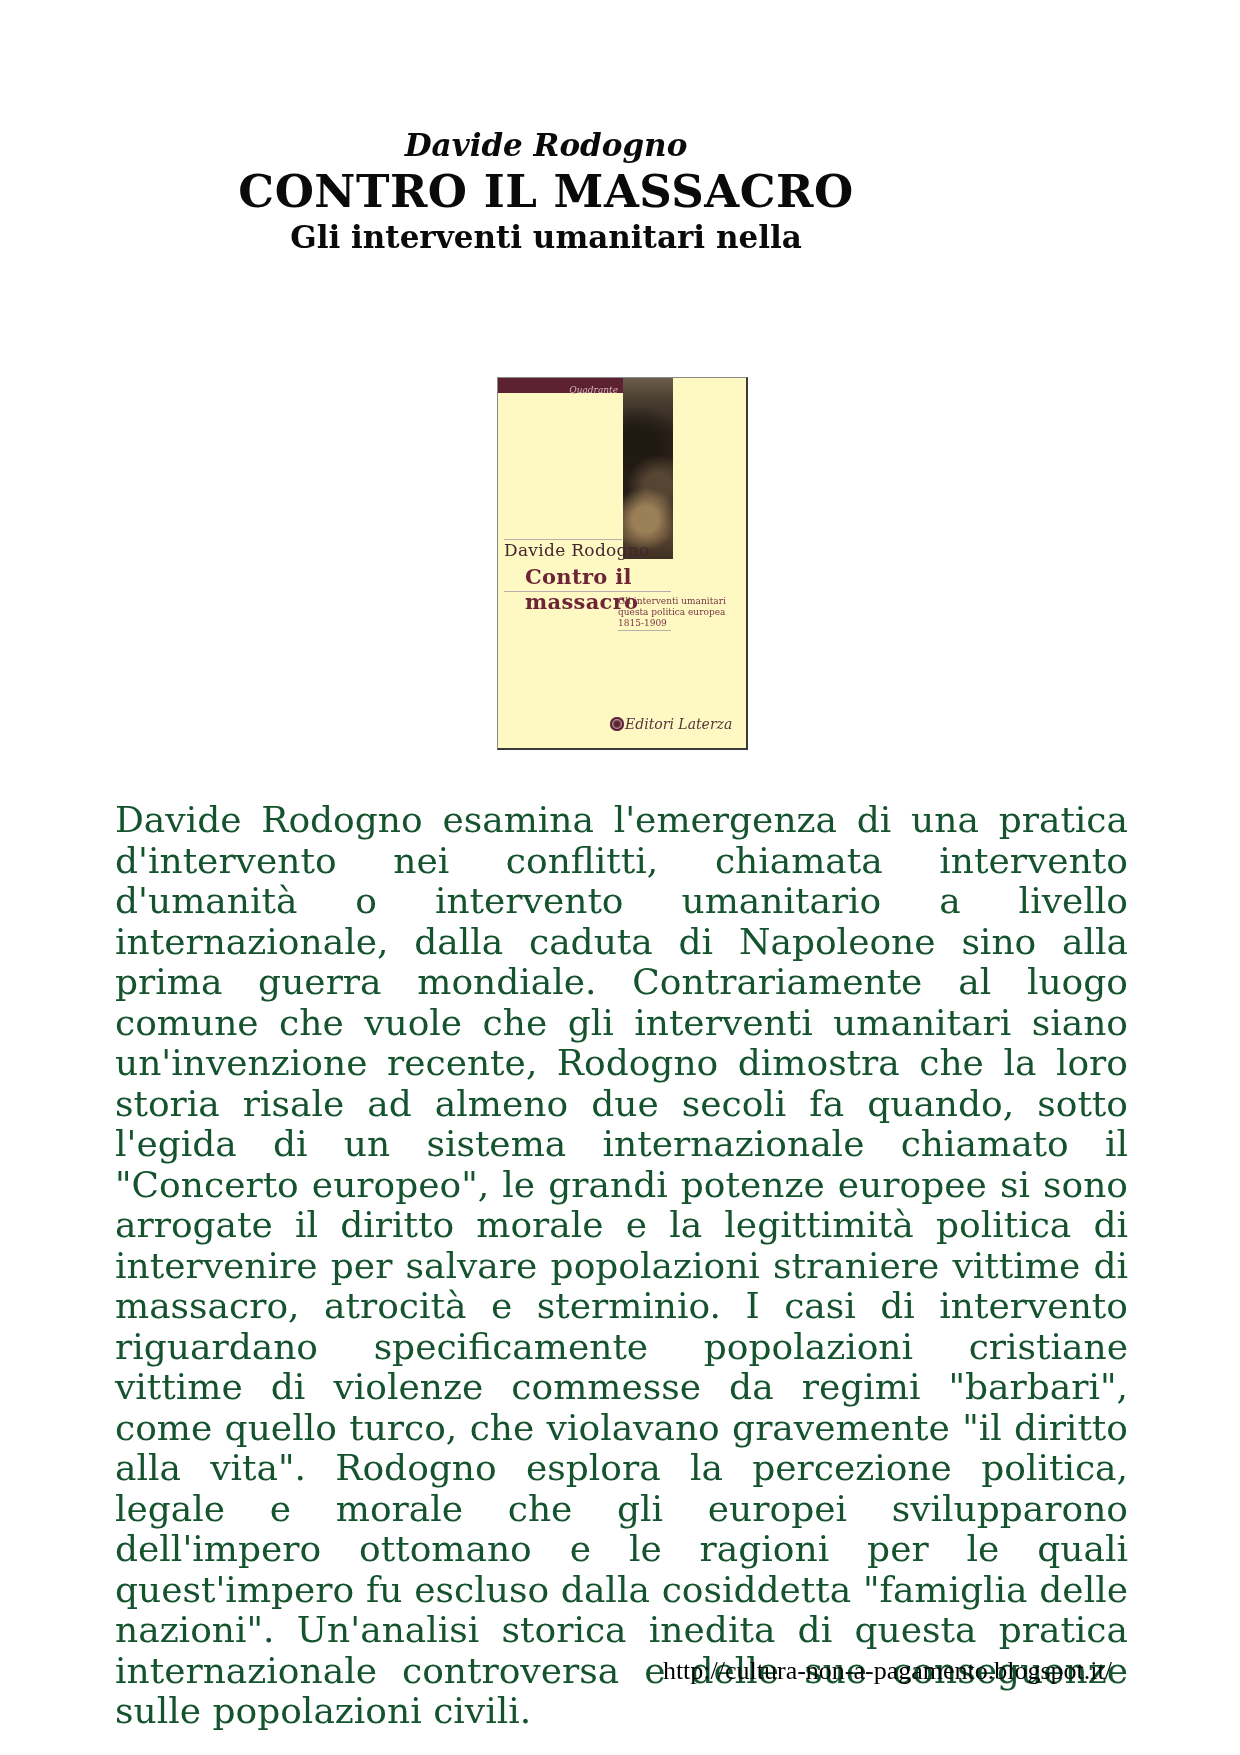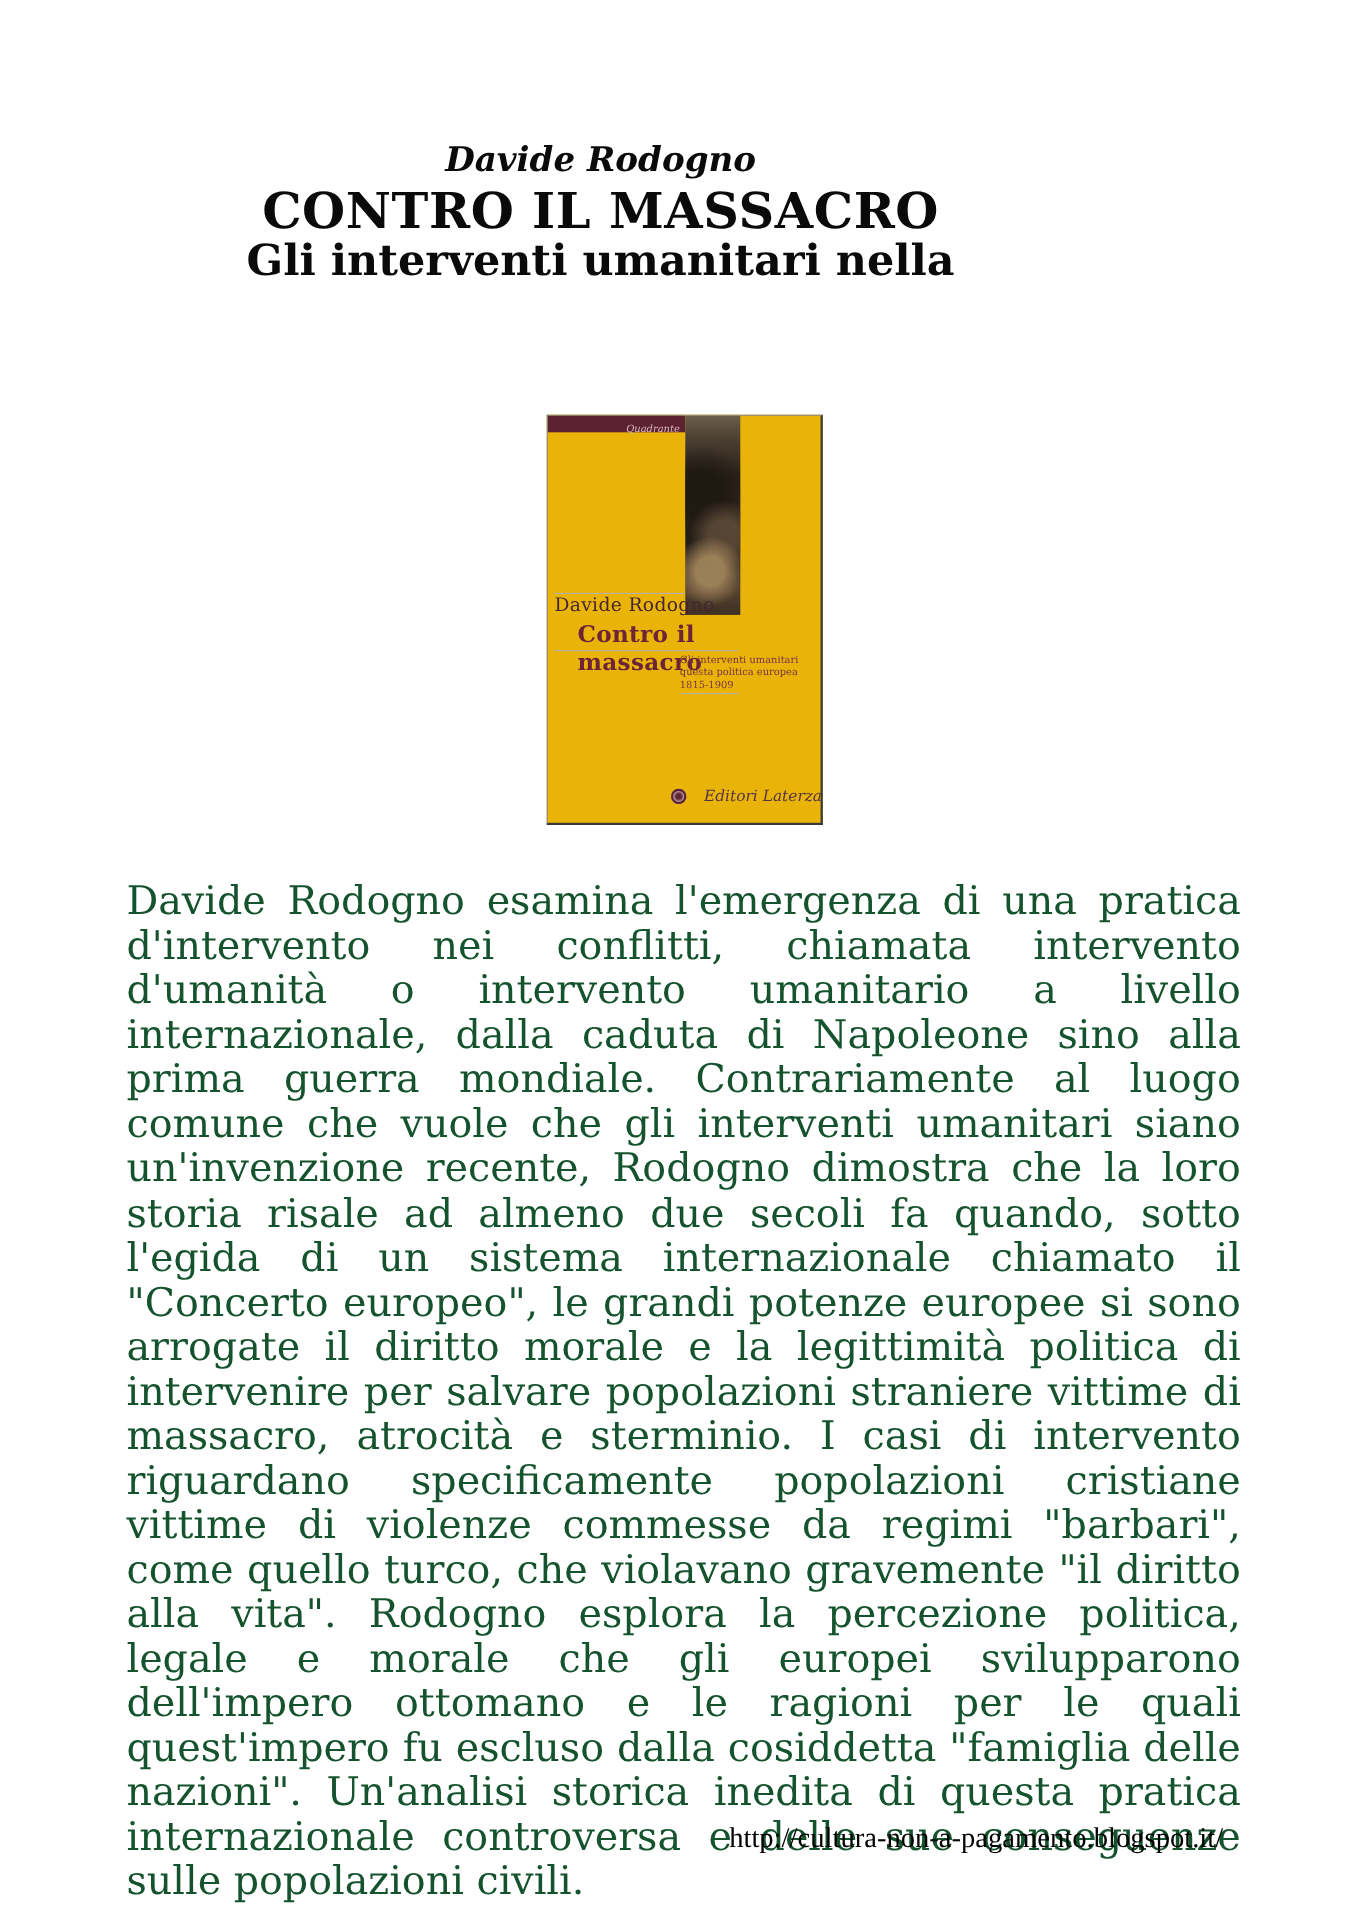--- a/index.html
+++ b/index.html
@@ -18,26 +18,26 @@
   }
   .title-author{
     font-size:31px;font-weight:bold;font-style:italic;
     line-height:38px;
   }
   .title-main{
     font-size:45px;font-weight:bold;letter-spacing:0.5px;
     line-height:52px;margin-top:2px;
   }
   .title-sub{
-    font-size:39px;font-weight:bold;line-height:39px;
+    font-size:31px;font-weight:bold;line-height:39px;
   }
   
   .cover{
     position:absolute;left:497px;top:377px;width:251px;height:373px;
-    background:#eab308;
+    background:#fef9c3;
     border-top:1px solid #8a8a8a;
     border-left:1px solid #8a8a8a;
     border-right:2px solid #3a3a3a;
     border-bottom:2px solid #3a3a3a;
     box-sizing:border-box;
   }
   .cover-bar{
     position:absolute;left:0;top:0;width:125px;height:15px;
     background:#5c2231;
     text-align:right;
@@ -75,21 +75,21 @@
     position:absolute;left:112px;top:338px;height:16px;
     display:flex;align-items:center;
   }
   .publisher-logo{
     width:14px;height:14px;border-radius:50%;
     background:#5c2231;display:inline-block;
     box-shadow:inset 0 0 0 2px #5c2231, inset 0 0 2px 3px #cdb6ba;
   }
   .publisher-name{
     font-size:14px;font-style:italic;color:#553540;
-    margin-left:16px;white-space:nowrap;
+    margin-left:1px;white-space:nowrap;
   }
   
   .body-text{
     position:absolute;left:115px;top:800px;width:1013px;
     font-size:36px;line-height:40.5px;
     text-align:justify;color:#14532d;
   }
   
   .footer{
     position:absolute;top:1656px;left:0;width:1112px;

